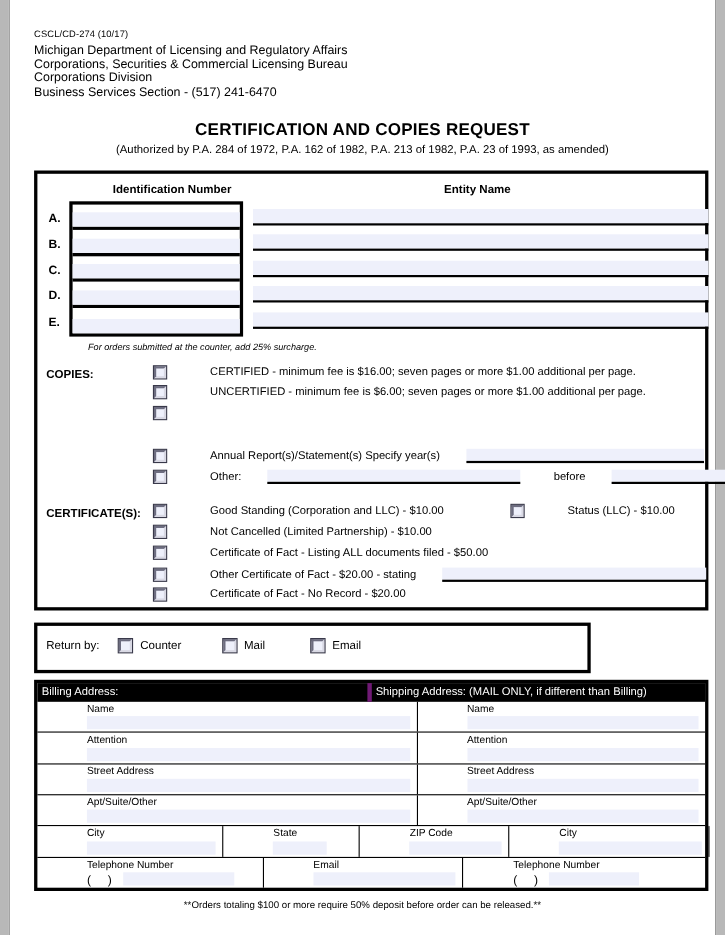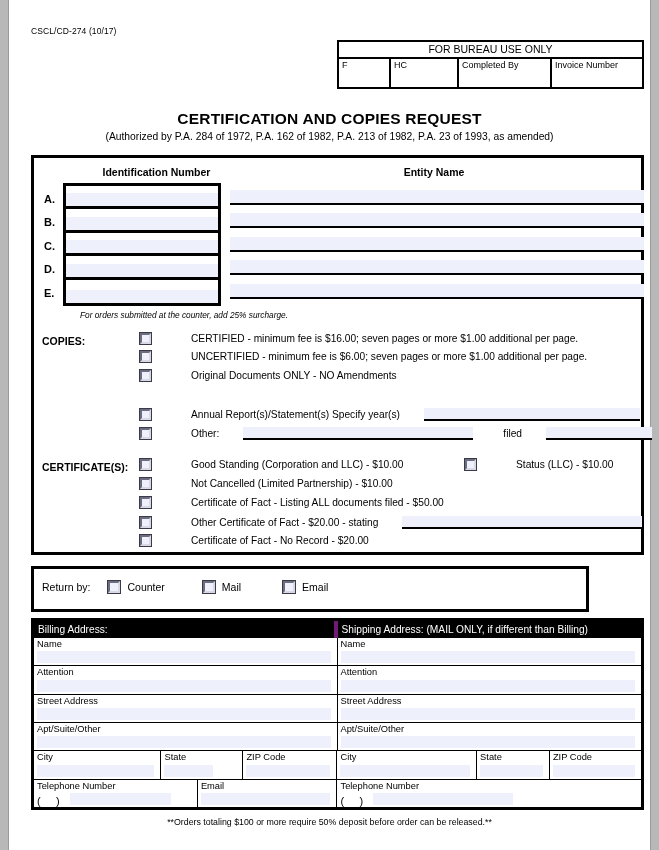--- a/index.html
+++ b/index.html
@@ -27,21 +27,21 @@
   .bureau-cols > div { font-size:9px; padding:1px 3px; border-right:2px solid #000; }
   .bureau-cols > div:last-child { border-right:none; }
   .bc-f { width:52px; } .bc-hc { width:68px; } .bc-cb { flex:1; } .bc-inv { width:90px; }
 
   .title { position:absolute; left:0; right:0; top:110px; text-align:center; font-size:15.5px; font-weight:bold; letter-spacing:.2px;}
   .subtitle { position:absolute; left:0; right:0; top:131px; text-align:center; font-size:10.3px; }
 
   
   .box { position:absolute; border:3px solid #000; background:#fff; }
   #box-main { left:22px; top:155px; width:613px; height:400px; }
-  #box-return { left:22px; top:566px; width:558px; height:46px; }
+  #box-return { left:22px; top:566px; width:506px; height:46px; }
   #box-addr { left:22px; top:618px; width:613px; height:192px; }
 
   .fill { background:#eef0fb; }
 
   
   .hdr-id { position:absolute; left:45px; top:8px; width:155px; text-align:center; font-size:10.5px; font-weight:bold;}
   .hdr-en { position:absolute; left:190px; top:8px; width:420px; text-align:center; font-size:10.5px; font-weight:bold;}
 
   .idgrid { position:absolute; left:29px; top:25px; width:158px; border:3px solid #000;}
   .idrow { height:23.4px; border-bottom:3px solid #000; position:relative;}
@@ -79,47 +79,42 @@
     border-top:2px solid #6d6d80; border-left:2px solid #6d6d80;
     border-right:2px solid #d9d9e4; border-bottom:2px solid #d9d9e4;
     outline:1px solid #39394a;}
 
   
   .addr { position:absolute; left:0; top:0; width:100%; height:100%; display:flex; flex-direction:column;}
   .barrow { display:flex; height:17px; background:#000; color:#fff; font-size:10.2px; }
   .barrow > div { border-right:4px solid #701a75; padding:1px 4px; display:flex; align-items:center;}
   .barrow > div:last-child { border-right:none; justify-content:center;}
   .arow { display:flex; flex:1; border-top:1.5px solid #000; }
-  .cell { position:relative; border-right:1.5px solid #000; flex:1; }
+  .cell { position:relative; border-right:1.5px solid #000; flex:1;margin-left:42px; }
   .cell:last-child { border-right:none; }
   .cell .cl { position:absolute; left:3px; top:1px; font-size:9.3px; }
   .cell .cf { position:absolute; left:3px; right:6px; bottom:2px; height:12px; background:#eef0fb;}
   .cell .cf.short { right:auto; width:60%; }
   .paren { position:absolute; left:3px; bottom:0px; font-size:11px; }
   .phonefill { position:absolute; left:36px; width:62%; bottom:2px; height:12px; background:#eef0fb;}
   .halfwide { flex:0 0 50%; }
 
   .footer { position:absolute; left:0; right:0; top:817px; text-align:center; font-size:8.8px; }
 </style>
 </head>
 <body>
 
 <div class="page">
 
   <div class="formcode">CSCL/CD-274 (10/17)</div>
-
-  <div class="bureau">
-    <div class="bureau-title">FOR BUREAU USE ONLY</div>
-    <div class="bureau-cols">
-      <div class="bc-f">F</div>
-      <div class="bc-hc">HC</div>
-      <div class="bc-cb">Completed By</div>
-      <div class="bc-inv">Invoice Number</div>
-    </div>
-  </div>
+  <div class="agency">Michigan Department of Licensing and Regulatory Affairs
+Corporations, Securities &amp; Commercial Licensing Bureau
+Corporations Division
+Business Services Section - (517) 241-6470</div>
+
 
   <div class="title">CERTIFICATION AND COPIES REQUEST</div>
   <div class="subtitle">(Authorized by P.A. 284 of 1972, P.A. 162 of 1982, P.A. 213 of 1982, P.A. 23 of 1993, as amended)</div>
 
   <div class="box" id="box-main">
 
     <div class="hdr-id">Identification Number</div>
     <div class="hdr-en">Entity Name</div>
 
     <div class="idgrid">
@@ -174,38 +169,37 @@
     <div class="opt" style="left:106px; top:175px">
       <span class="cb"></span>
       <span class="lbl">CERTIFIED - minimum fee is $16.00; seven pages or more $1.00 additional per page.</span>
     </div>
     <div class="opt" style="left:106px; top:193px">
       <span class="cb"></span>
       <span class="lbl">UNCERTIFIED - minimum fee is $6.00; seven pages or more $1.00 additional per page.</span>
     </div>
     <div class="opt" style="left:106px; top:212px">
       <span class="cb"></span>
-      <span class="lbl">Original Documents ONLY - NO Amendments</span>
     </div>
     <div class="opt" style="left:106px; top:250px">
       <span class="cb"></span>
       <span class="lbl">Annual Report(s)/Statement(s) Specify year(s)</span>
       <span class="inlinefield" style="width:216px">
         <span class="fill" style="display:block"></span>
         <span class="rule" style="display:block"></span>
       </span>
     </div>
     <div class="opt" style="left:106px; top:269px">
       <span class="cb"></span>
       <span class="lbl">Other:</span>
       <span class="inlinefield" style="width:230px">
         <span class="fill" style="display:block"></span>
         <span class="rule" style="display:block"></span>
       </span>
-      <span style="margin-left:10px">filed</span>
+      <span style="margin-left:10px">before</span>
       <span class="inlinefield" style="width:106px">
         <span class="fill" style="display:block"></span>
         <span class="rule" style="display:block"></span>
       </span>
     </div>
 
     <div class="sectlabel" style="left:8px; top:303px">CERTIFICATE(S):</div>
 
     <div class="opt" style="left:106px; top:301px">
       <span class="cb"></span>

